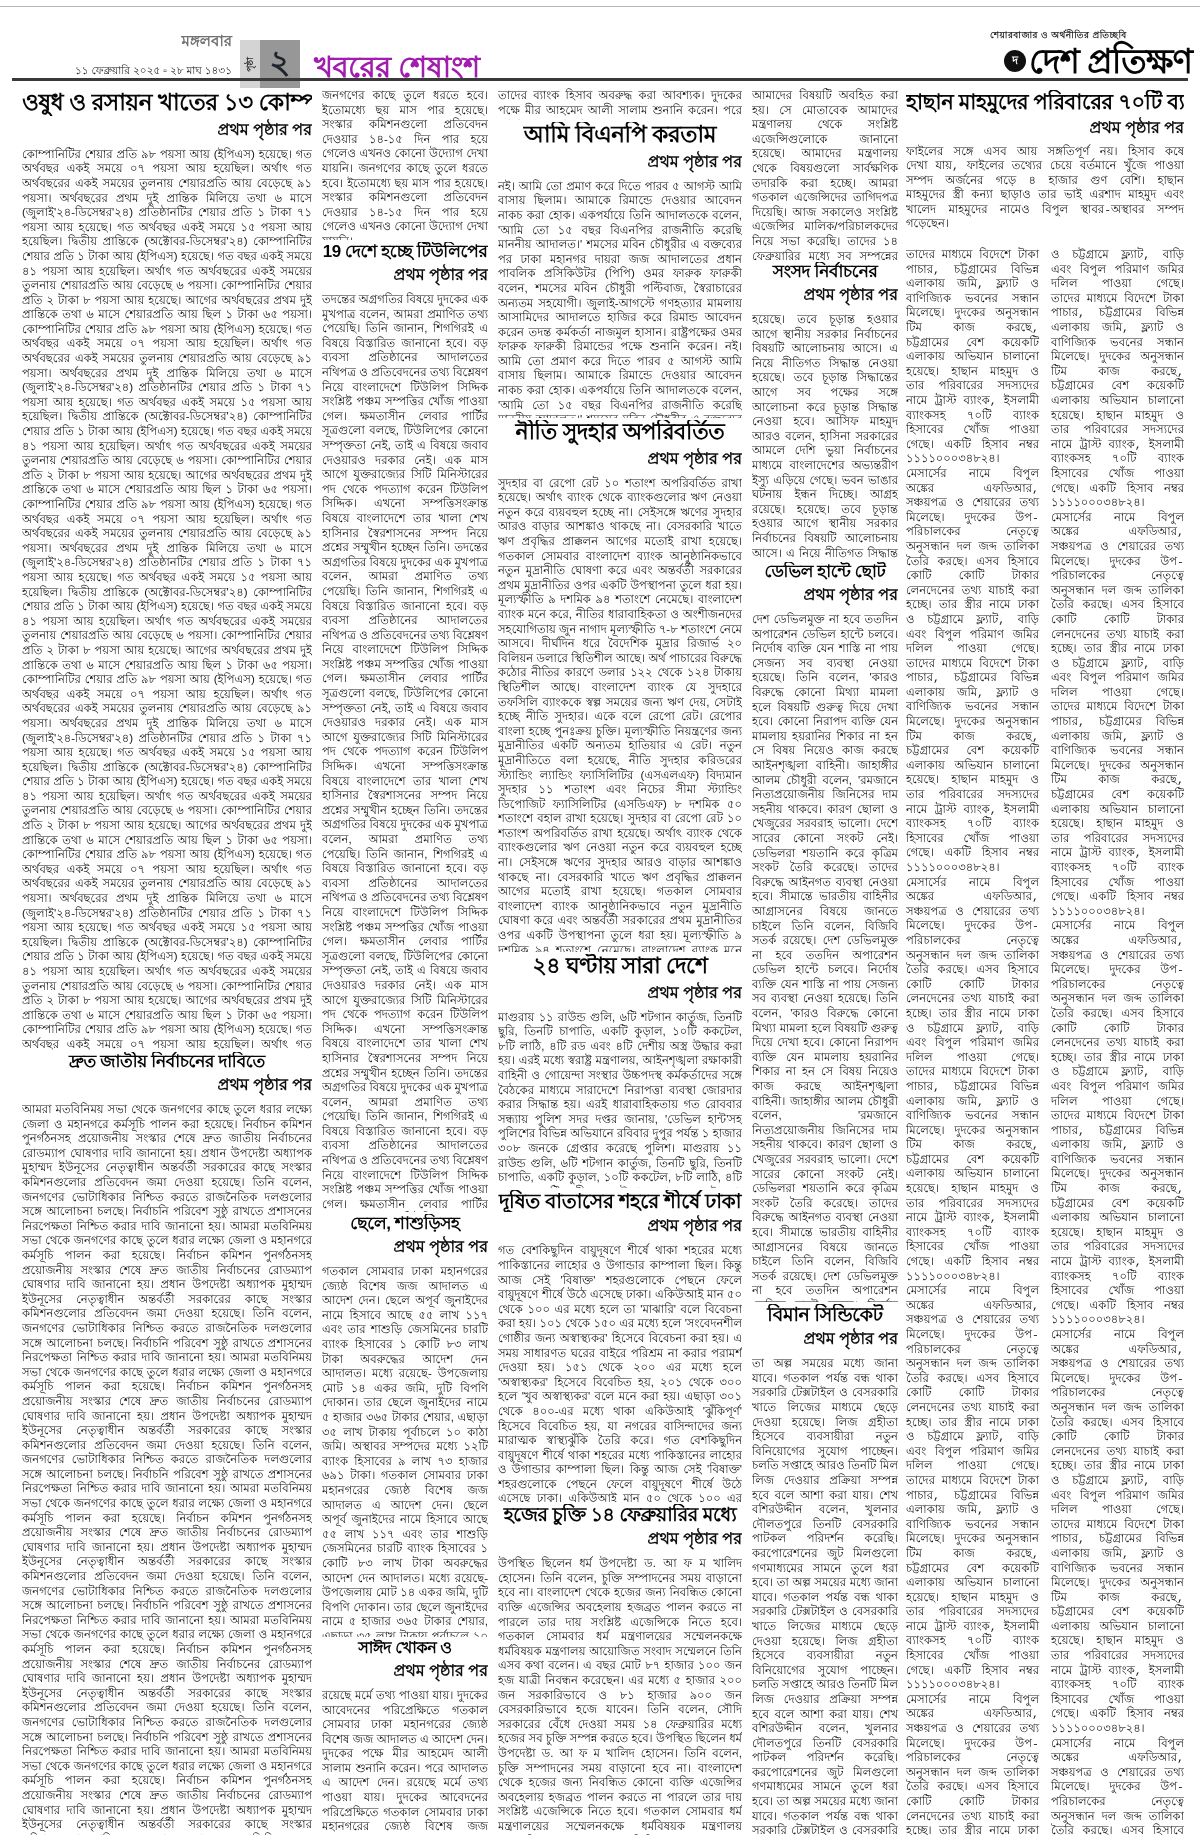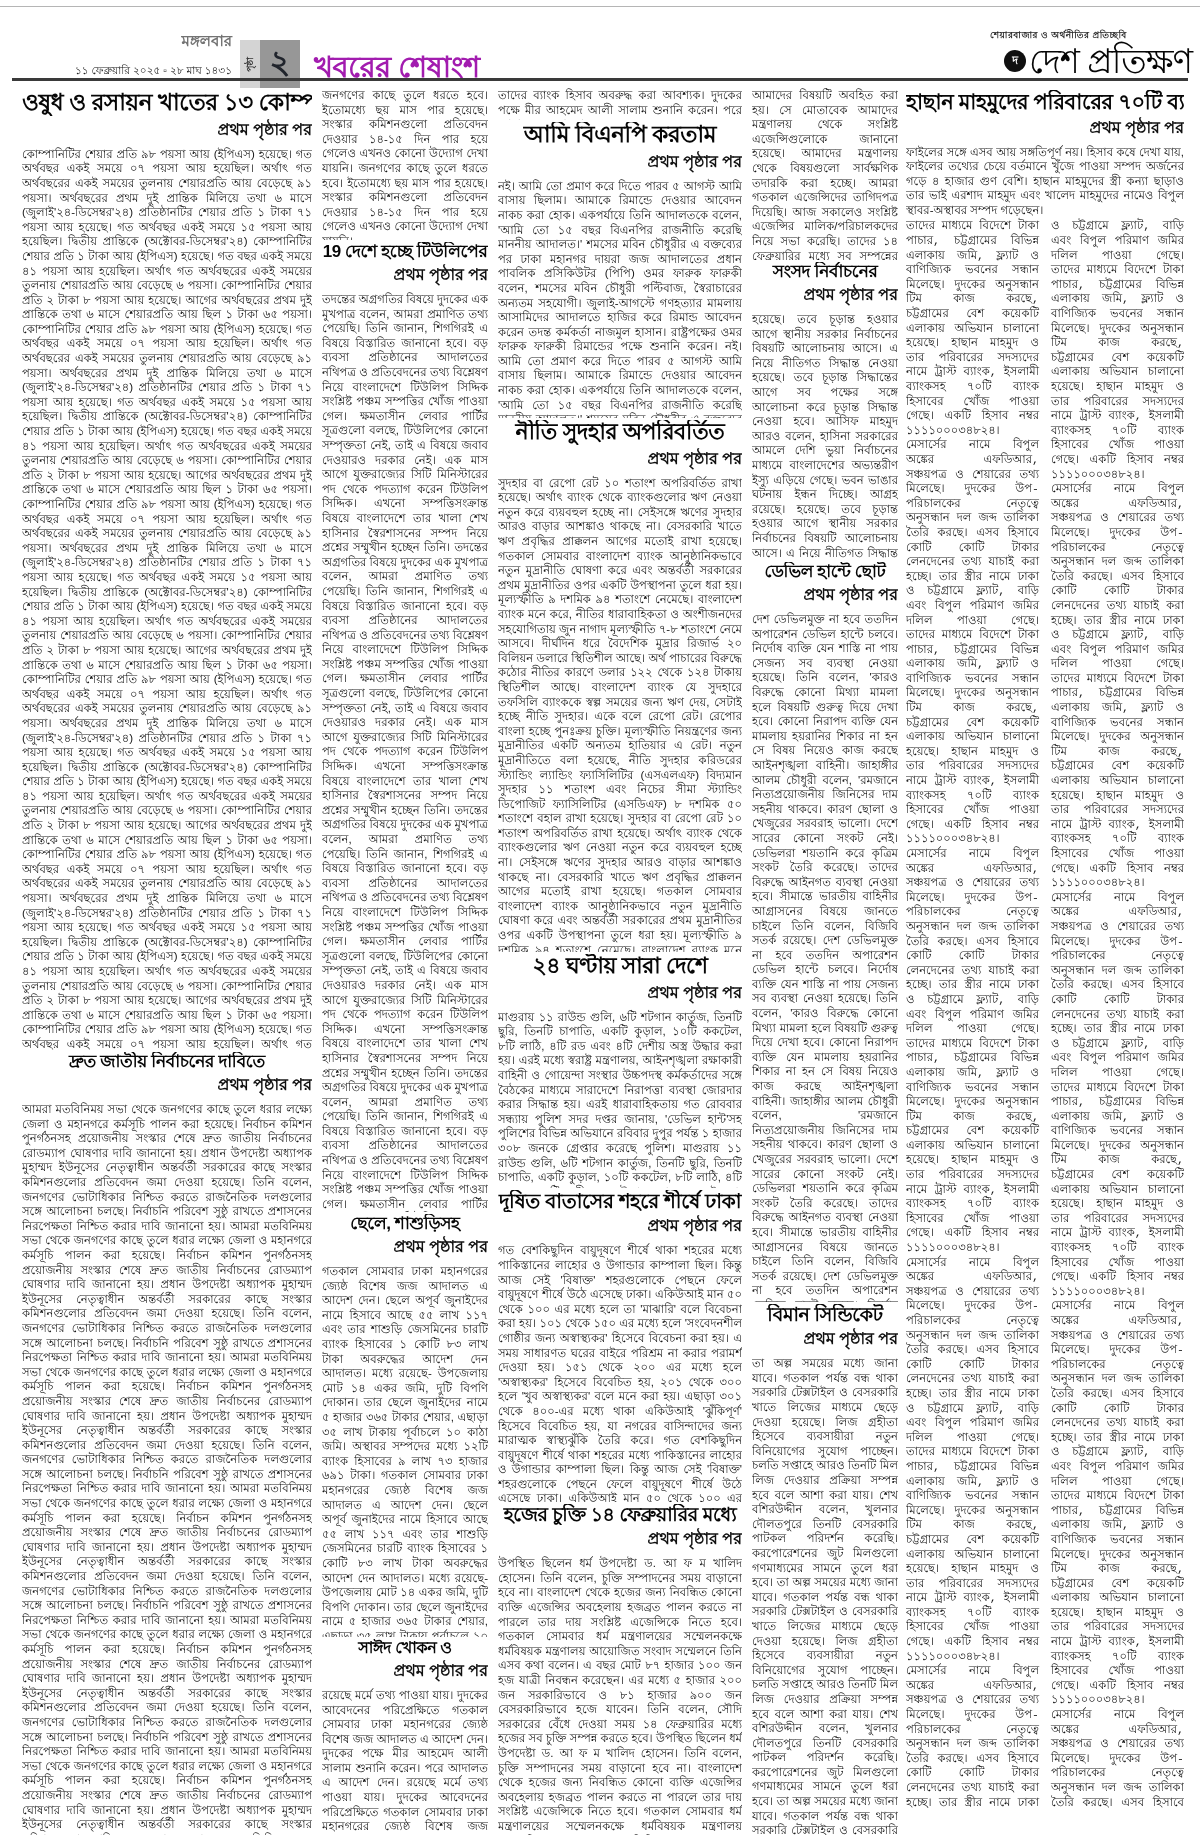--- a/index.html
+++ b/index.html
@@ -19,36 +19,36 @@
   .pglabel{width:20px;height:48px;background:#d4d4d4;display:flex;align-items:center;justify-content:center;}
   .pglabel span{transform:rotate(-90deg);font-size:9px;font-weight:bold;color:#333;white-space:nowrap;}
   .pgnum{width:40px;height:48px;background:#979797;display:flex;align-items:center;justify-content:center;
          font-size:32px;font-weight:bold;color:#20242c;}
   .sectitle{position:absolute;left:314px;top:34px;font-size:29px;font-weight:bold;color:#a21caf;letter-spacing:-0.5px;}
   .brand{position:absolute;right:8px;top:18px;width:230px;text-align:center;}
   .brand-tagline{font-size:9px;font-weight:bold;color:#2a2a2a;letter-spacing:0.5px;margin-bottom:1px;text-align:left;padding-left:28px;}
   .brand-row{display:flex;align-items:center;justify-content:flex-end;gap:3px;}
   .emblem{width:22px;height:22px;border-radius:50%;background:#101010;color:#fff;font-size:11px;font-weight:bold;
           display:flex;align-items:center;justify-content:center;flex:0 0 auto;}
-  .brand-name{font-size:34px;font-weight:normal;color:#050505;letter-spacing:-1px;line-height:1;}
+  .brand-name{font-size:34px;font-weight:bold;color:#050505;letter-spacing:-1px;line-height:1;}
   
   .region{position:absolute;top:88px;height:1747px;overflow:hidden;}
   #r1{left:22px;width:290px;}
   #r2{left:322px;width:166px;}
   #r3{left:498px;width:244px;}
   #r4{left:752px;width:146px;}
   #r5{left:906px;width:278px;}
   .art{overflow:hidden;}
   .hl{margin:2px 0 1px 0;text-align:center;font-weight:bold;color:#060606;line-height:1.12;
       white-space:nowrap;overflow:hidden;letter-spacing:-0.4px;}
   .sub{text-align:right;font-size:16px;font-weight:bold;color:#111;margin:0 0 3px 0;}
   .btxt{font-size:11.5px;line-height:14.6px;text-align:justify;color:#161616;
         -webkit-hyphens:auto;hyphens:auto;word-break:break-word;}
   .cols2{column-count:2;column-gap:12px;font-family:Liberation Mono, monospace;}
-  .lead{margin-bottom:2px;}
+  .lead{margin-bottom:16px;font-family:Liberation Mono, monospace;}
 </style>
 </head>
 <body>
 
 <div class="topline"></div>
 
 <div class="header">
   <div class="dateblock">
     <div class="weekday">মঙ্গলবার</div>
     <div class="dateline">১১ ফেব্রুয়ারি ২০২৫ ▫ ২৮ মাঘ ১৪৩১</div>

